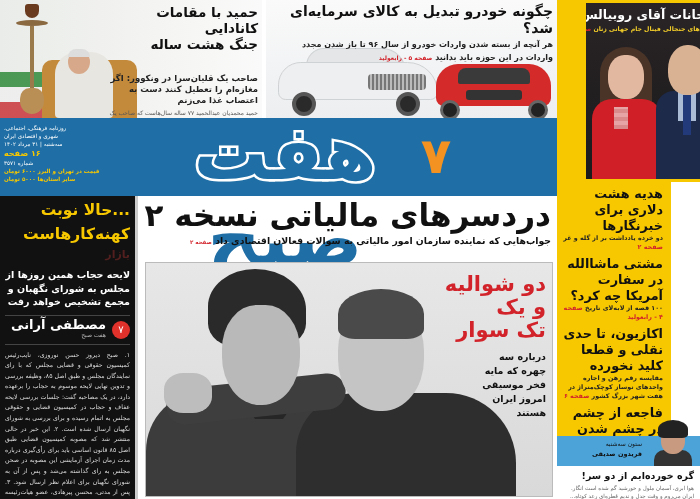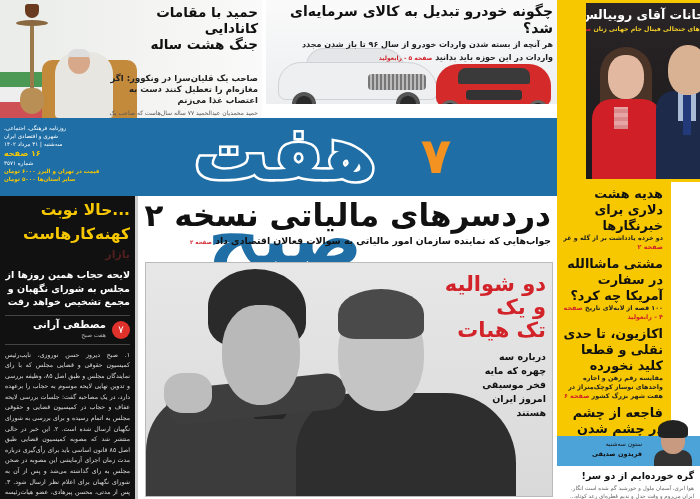--- a/index.html
+++ b/index.html
@@ -18,21 +18,21 @@
   #top-left .sofa { position:absolute; left:42px; top:60px; width:95px; height:58px; background:#c48a3c; border-radius:10px 10px 0 0; }
   #top-left .man { position:absolute; left:55px; top:52px; width:58px; height:66px; background:#e8e6e0; border-radius:22px 22px 4px 4px; }
   #top-left .head { position:absolute; left:68px; top:50px; width:22px; height:24px; background:#d7a98a; border-radius:50%; }
   #top-left .hair { position:absolute; left:68px; top:49px; width:22px; height:8px; background:#ddd; border-radius:10px 10px 0 0; }
   #top-left .text { position:absolute; right:4px; top:4px; width:150px; text-align:right; }
   .tl-h { font-family:"DejaVu Sans",sans-serif; font-weight:bold; font-size:13.5px; line-height:16px; color:#111; }
   .tl-sub { font-weight:bold; font-size:8.5px; line-height:11px; color:#222; margin-top:21px; }
   .tl-body { font-size:6px; line-height:8px; color:#555; margin-top:3px; }
   .ref { color:#d2232a; font-weight:bold; }
 
-  #top-mid { left: 266px; top: 0; width: 295px; height: 104px; background: linear-gradient(180deg,#fafafa,#eceef0); overflow:hidden; }
+  #top-mid { left: 266px; top: 0; width: 295px; height: 118px; background: linear-gradient(180deg,#fafafa,#eceef0); overflow:hidden; }
   #top-mid .text { position:absolute; right:8px; top:3px; width:285px; text-align:right; }
   .tm-h { font-weight:bold; font-size:14px; line-height:17px; color:#111; }
   .tm-sub { font-size:8px; line-height:11px; color:#222; font-weight:bold; margin-top:2px; }
   .car-white { position:absolute; left:12px; top:44px; width:160px; height:70px; }
   .car-white .body { position:absolute; left:0; top:18px; width:160px; height:38px; background:#eeeff0; border-radius:30px 40px 10px 10px; border:1px solid #cfd2d4; }
   .car-white .roof { position:absolute; left:28px; top:4px; width:100px; height:24px; background:#e4e6e8; border-radius:30px 40px 0 0; border:1px solid #cfd2d4; }
   .car-white .grille { position:absolute; left:90px; top:30px; width:58px; height:16px; background:repeating-linear-gradient(90deg,#777 0 2px,#bbb 2px 4px); border-radius:4px; }
   .car-white .w1, .car-white .w2 { position:absolute; top:48px; width:24px; height:24px; background:#2a2a2a; border-radius:50%; border:4px solid #555; }
   .car-white .w1 { left:14px; } .car-white .w2 { left:118px; }
   .car-red { position:absolute; left:170px; top:48px; width:115px; height:70px; }
@@ -85,21 +85,21 @@
   .cp-h { color:#d2232a; font-weight:bold; font-size:21px; line-height:23px; }
   .cp-sub { color:#111; font-weight:bold; font-size:9.5px; line-height:14px; margin-top:8px; }
 
   
   #left-col { left:0; top:196px; width:138px; height:303px; background:#111; border-right:3px solid #ccc; overflow:hidden; }
   .lc-h { color:#f7c800; font-weight:bold; font-size:15.5px; line-height:19px; text-align:right; padding:5px 5px 0 4px; }
   .lc-h .ghost { color:#8a2a2a; opacity:.55; font-size:11px; }
   .lc-sub { color:#fff; font-weight:bold; font-size:9.5px; line-height:13.5px; text-align:right; padding:4px 5px 0 4px; }
   .lc-author { position:relative; margin:6px 5px 0 5px; height:30px; border-top:1px solid #444; border-bottom:1px solid #444; }
   .lc-author .badge { position:absolute; right:0; top:5px; width:18px; height:18px; background:#e0312b; border-radius:50%; color:#fff; font-size:10px; line-height:18px; text-align:center; }
-  .lc-author .name { position:absolute; right:24px; top:4px; color:#fff; font-weight:bold; font-size:10px; line-height:9px; white-space:nowrap; }
+  .lc-author .name { position:absolute; right:24px; top:4px; color:#fff; font-weight:bold; font-size:13px; line-height:9px; white-space:nowrap; }
   .lc-author .org { position:absolute; right:24px; top:15px; color:#bbb; font-size:6px; line-height:8px; white-space:nowrap; }
   .lc-body { color:#ddd; font-size:6.2px; line-height:10.6px; text-align:justify; padding:5px 5px 0 5px; }
 
   
   #right-col { left:557px; top:182px; width:114px; height:254px; background:#f7c800; padding:4px 8px 0 4px; text-align:right; overflow:hidden; }
   .rc-h { font-weight:bold; font-size:12.8px; line-height:16px; color:#111; }
   .rc-sub { font-size:6.4px; line-height:9px; color:#222; font-weight:bold; margin-bottom:4px; }
   .rc-sub .ref { color:#d2232a; }
 
   #column-box { left:557px; top:436px; width:143px; height:63px; background:#fff; }
@@ -212,21 +212,21 @@
   <div class="p2-body"></div>
   <div class="p2-arm"></div>
   <div class="p2-hand"></div>
   <div class="p1-hair"></div>
   <div class="p1-face"></div>
   <div class="p2-face"></div>
   <div class="p2-hair"></div>
   <div class="cp-text">
     <div class="cp-h">دو شوالیه</div>
     <div class="cp-h">و یک</div>
-    <div class="cp-h">تک هیات</div>
+    <div class="cp-h">تک سوار</div>
     <div class="cp-sub">
       <div>درباره سه</div>
       <div>چهره که مایه</div>
       <div>فخر موسیقی</div>
       <div>امروز ایران</div>
       <div>هستند</div>
     </div>
   </div>
 </section>
 

